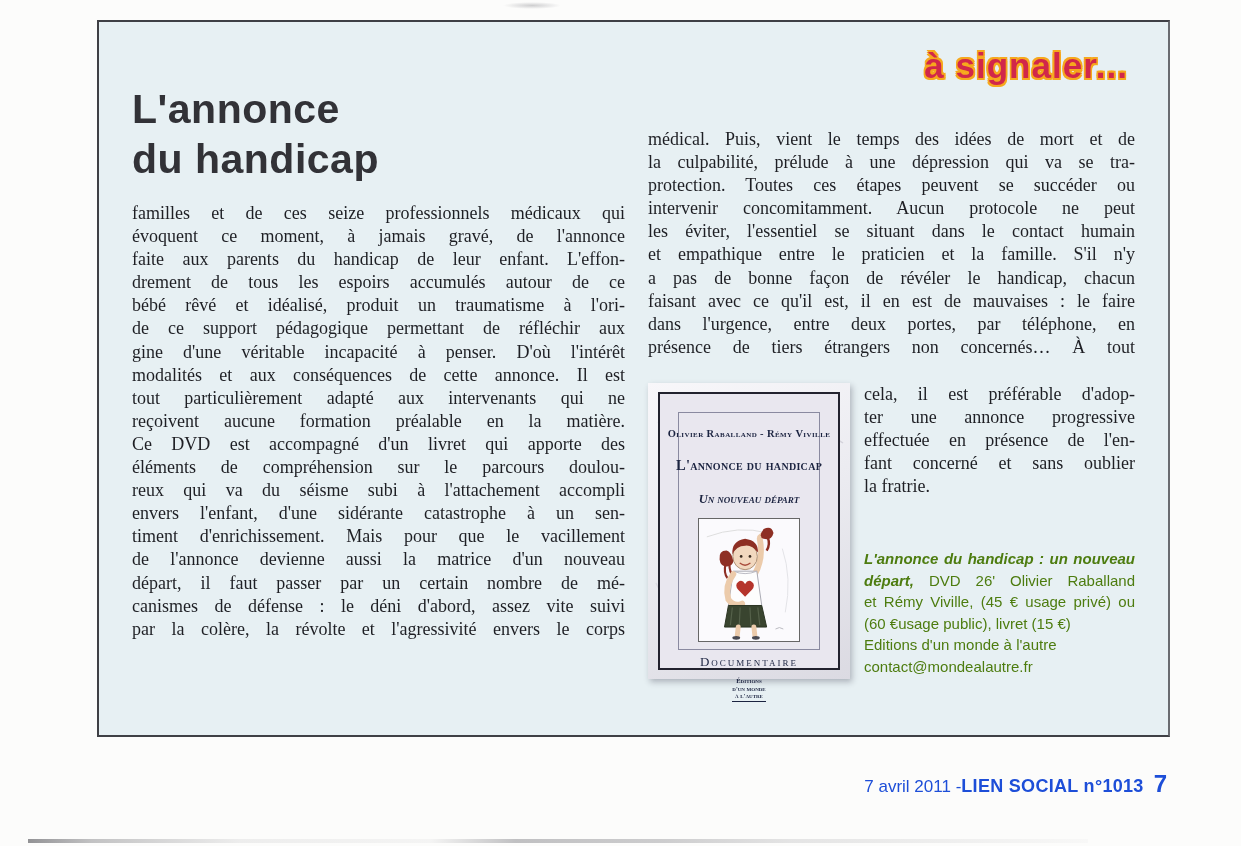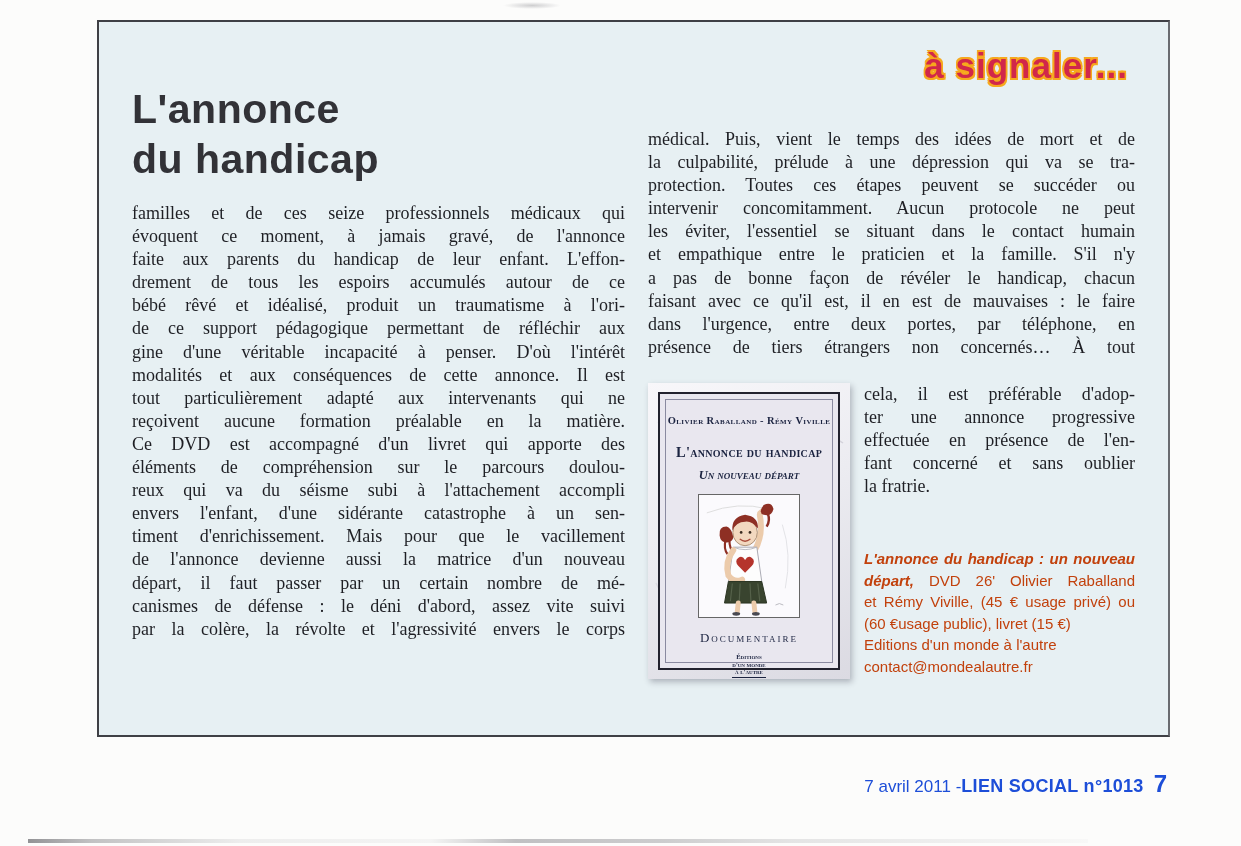--- a/index.html
+++ b/index.html
@@ -59,42 +59,42 @@
     background:linear-gradient(155deg,#f8f7fa 0%,#ececf1 45%,#dbdae2 100%);
     box-shadow:2px 3px 6px rgba(40,40,60,0.30);
     position:relative;
   }
   .photo-sketch { position:absolute; inset:0; width:100%; height:100%; }
   .cover {
     position:relative;
     width:100%; height:100%;
     background:#e9e7ef;
     border:2px solid #22222e;
-    padding:5px;
+    padding:18px;
   }
   .cover-inner {
     width:100%; height:100%;
     border:1px solid #8a8aa0;
     display:flex; flex-direction:column; align-items:center;
     text-align:center;
     color:#1b2340;
     padding:9px 4px 5px 4px;
   }
   .cover-authors {
     font-variant:small-caps; font-weight:700;
     font-size:10.5px; letter-spacing:0.4px; white-space:nowrap;
   }
   .cover-rule { width:88%; height:1px; background:#1b2340; margin:4px 0 5px 0; }
   .cover-title {
     font-variant:small-caps; font-weight:700;
     font-size:14.5px; letter-spacing:0.3px; white-space:nowrap;
   }
   .cover-subtitle {
     font-variant:small-caps; font-weight:700; font-style:italic;
-    font-size:12.5px; margin-top:0; white-space:nowrap;
+    font-size:12.5px; margin-top:11px; white-space:nowrap;
   }
   .cover-art {
     width:102px; height:124px;
     border:1px solid #666; background:#fbfafd;
     margin-top:7px;
   }
   .cover-genre {
     font-variant:small-caps; font-weight:400;
     font-size:13px; letter-spacing:2px; margin-top:8px;
   }
@@ -105,21 +105,21 @@
     border-bottom:1px solid #1b2340; padding-bottom:1px;
   }
 
   .wrap-col { flex:1 1 auto; width:271px; }
 
   
   .caption {
     margin-top:50px;
     font-family:"Liberation Sans", sans-serif;
     font-size:15px; line-height:21.5px;
-    color:#c2410c;
+    color:#4d7c0f;
   }
   .cap-bold { font-weight:700; font-style:italic; }
 
   
   .footer {
     position:absolute; top:770px; right:74px;
     font-family:"Liberation Sans", sans-serif;
     display:flex; align-items:baseline;
     color:#1d4ed8;
   }

